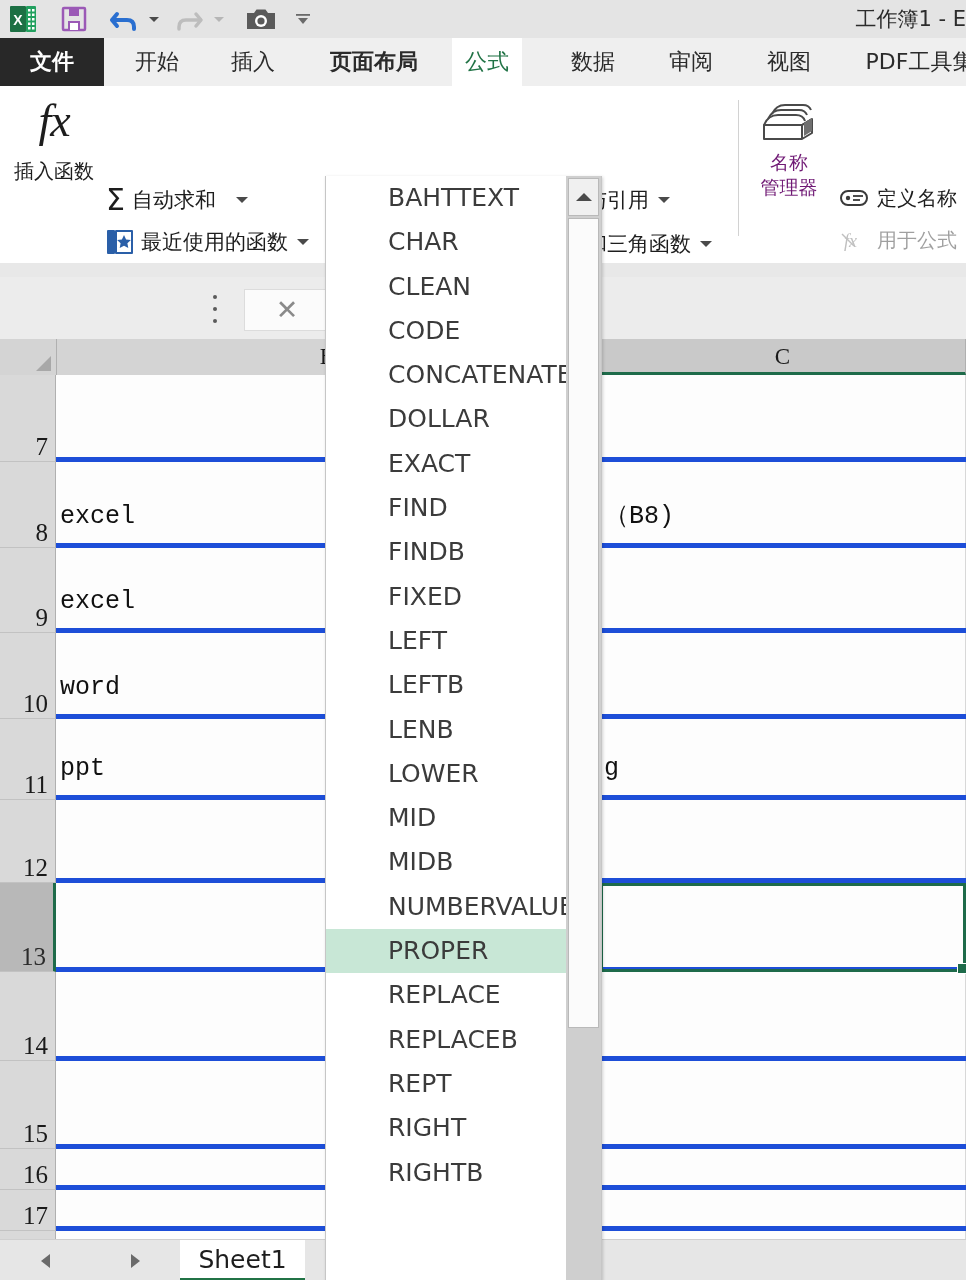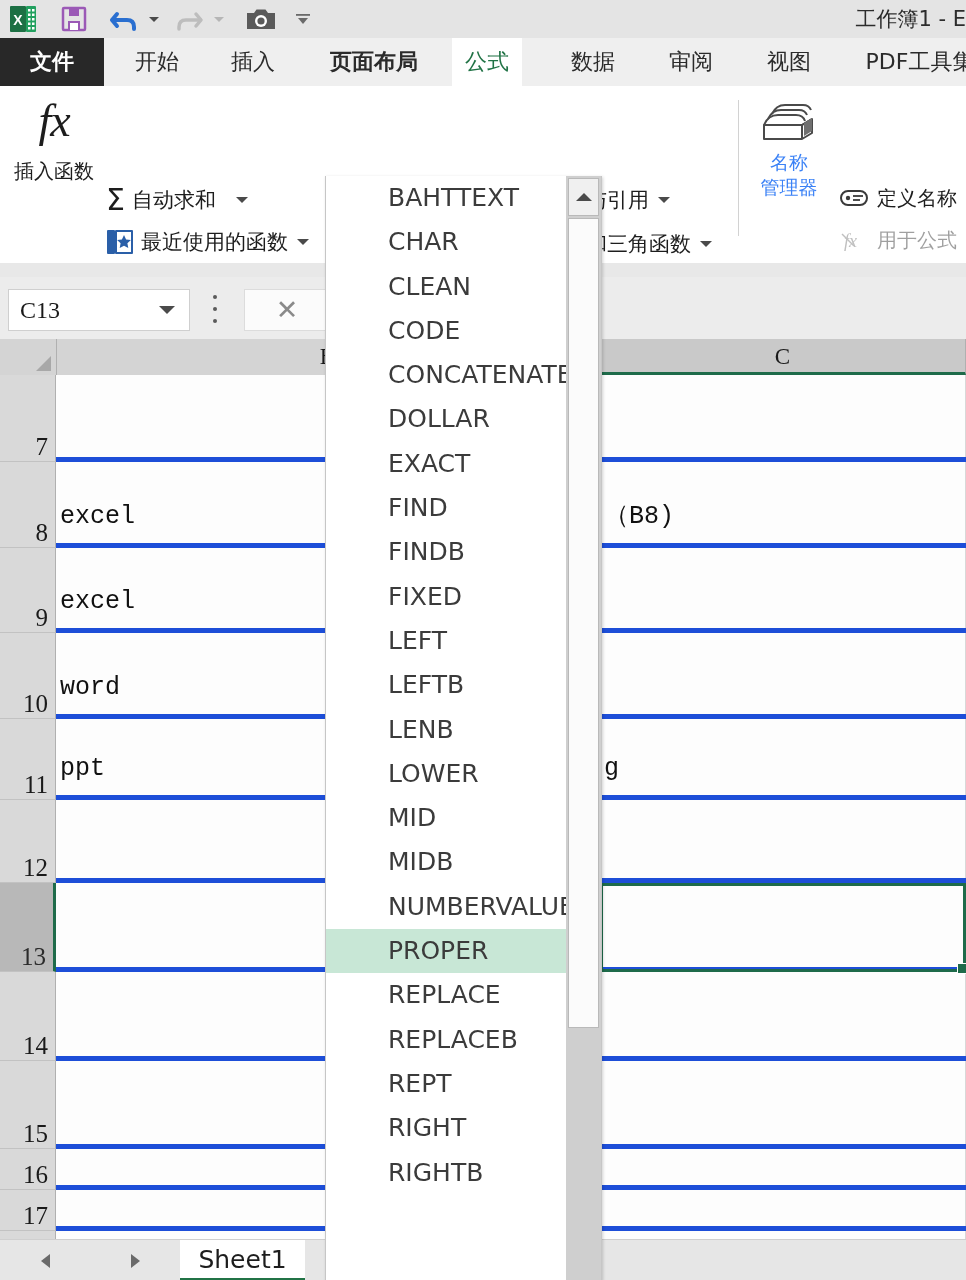--- a/index.html
+++ b/index.html
@@ -44,21 +44,21 @@
   .ribbon-btn .rb-label{font-size:21px;color:#1d1d1d;font-family:"DejaVu Sans","Liberation Sans",sans-serif;margin-left:7px;}
   .ribbon-btn .rb-caret{width:0;height:0;border-left:6px solid transparent;border-right:6px solid transparent;border-top:6px solid #4a4a4a;margin-left:9px;}
   .rb-icon{width:28px;height:28px;border-radius:2px;position:relative;flex:0 0 auto;}
 
   .highlight-text{background:#9fd3b4;border:1px solid #86c4a0;}
 
   .sigma{font-family:"DejaVu Sans","Liberation Sans",sans-serif;font-size:30px;color:#1d1d1d;line-height:28px;}
   .grp-divider{position:absolute;width:1px;background:#d2d2d2;}
   .grp-caption{position:absolute;font-size:19px;color:#3a3a3a;font-family:"DejaVu Sans","Liberation Sans",sans-serif;white-space:nowrap;}
   .namemgr{position:absolute;display:flex;flex-direction:column;align-items:center;}
-  .namemgr-label{font-size:19px;color:#3b82f6;line-height:25px;text-align:center;font-family:"DejaVu Sans","Liberation Sans",sans-serif;}
+  .namemgr-label{font-size:19px;color:#701a75;line-height:25px;text-align:center;font-family:"DejaVu Sans","Liberation Sans",sans-serif;}
 
   
   .fbar{position:absolute;left:0;top:277px;width:966px;height:62px;background:#ececec;border-bottom:1px solid #cfcfcf;}
   .namebox{position:absolute;left:8px;top:12px;width:180px;height:40px;background:#ffffff;border:1px solid #cfcfcf;
     display:flex;align-items:center;}
   .namebox .nb-val{font-size:24px;color:#1a1a1a;margin-left:11px;font-family:"Liberation Serif","DejaVu Serif",serif;}
   .namebox .nb-caret{position:absolute;right:14px;width:0;height:0;border-left:8px solid transparent;border-right:8px solid transparent;border-top:8px solid #4a4a4a;}
   .fb-dots{position:absolute;left:212px;top:18px;width:6px;height:28px;display:flex;flex-direction:column;justify-content:space-between;align-items:center;}
   .fb-dots i{width:4px;height:4px;background:#5a5a5a;border-radius:50%;display:block;}
   .fb-btn{position:absolute;top:12px;height:40px;width:84px;background:#fbfbfb;border:1px solid #dcdcdc;
@@ -349,24 +349,20 @@
         </svg>
       </span>
       <span class="rb-label" style="font-size:20px;">根据所选内</span>
     </div>
 
     <div class="grp-caption" style="left:840px;top:222px;">定义的名称</div>
   </div>
   <div class="ribbon-bottomstrip"></div>
 
   <div class="fbar">
-    <div class="namebox">
-      <span class="nb-val">C13</span>
-      <span class="nb-caret"></span>
-    </div>
     <div class="fb-dots">
         <i></i>
         <i></i>
         <i></i>
       </div>
     <div class="fb-btn" style="left:244px;width:84px;">
       <span>✕</span>
     </div>
   </div>
 

